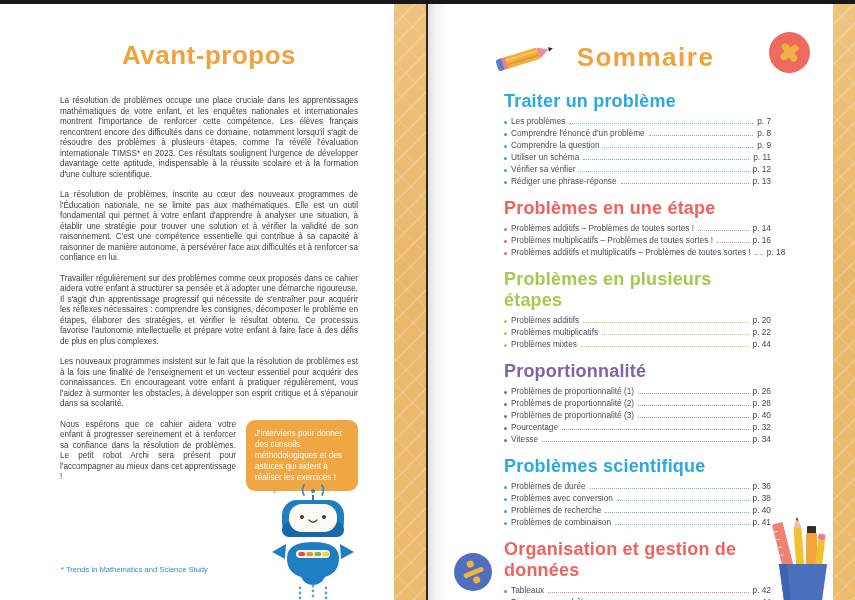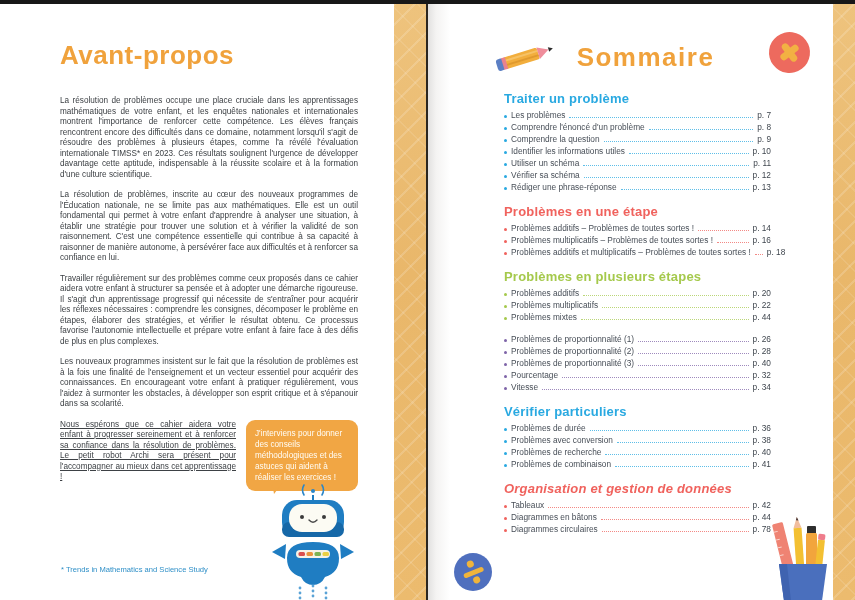--- a/index.html
+++ b/index.html
@@ -18,26 +18,26 @@
   .edge-strip { position:absolute; top:0; height:100%; z-index:4;
     background:
       repeating-linear-gradient(135deg, rgba(255,255,255,0.16) 0 2px, rgba(255,255,255,0) 2px 14px),
       repeating-linear-gradient(45deg, rgba(255,255,255,0.10) 0 1.5px, rgba(255,255,255,0) 1.5px 19px),
       linear-gradient(180deg,#eec37d 0%,#e9b76a 45%,#ecbb6e 100%); }
   .edge-strip.on-left-page { right:2px; width:32px; }
   .edge-strip.on-right-page { right:0; width:22px; }
 
   
   .lp-content { position:absolute; left:60px; top:36px; width:298px; }
-  .lp-title { color:#f0a23c; font-size:26px; font-weight:bold;
+  .lp-title { text-align:center; color:#f0a23c; font-size:26px; font-weight:bold;
     letter-spacing:0.5px; margin-bottom:25px; }
   .lp-content p { font-size:8.2px; line-height:10.5px; color:#3d4145; text-align:justify;
     margin-bottom:10px; }
   .lp-last-row { display:flex; gap:10px; align-items:flex-start; }
-  .lp-last-row p { width:176px; flex:none;text-decoration:underline; }
+  .lp-last-row p { width:176px; flex:none; }
   .speech-bubble { position:relative; width:128px; background:#f1a644; color:#fffdf6;
     border-radius:9px; padding:8px 9px; font-size:8.2px; line-height:11px; text-align:left; }
   .speech-bubble::after { content:""; position:absolute; left:26px; bottom:-11px;
     border:8px solid transparent; border-top:12px solid #f1a644; border-left-width:2px; border-right-width:9px; }
   .footnote { position:absolute; left:61px; top:561px; color:#2e8fc7; font-size:7.6px; }
   .robot { position:absolute; left:252px; top:478px; }
 
   
   .rp-header { position:absolute; left:15px; top:26px; width:100%; height:56px; }
   .rp-title { position:absolute; left:0; top:12px; width:405px; text-align:center;
@@ -45,21 +45,21 @@
   .pencil-icon { position:absolute; left:52px; top:6px; }
   .close-icon { position:absolute; left:326px; top:2px; width:41px; height:41px;
     background:#ed6a5e; border-radius:50%; transform:rotate(8deg); cursor:pointer; }
   .close-icon::before,.close-icon::after { content:""; position:absolute; left:10px; top:17px;
     width:21px; height:7px; border-radius:4px; background:#f2b143; }
   .close-icon::before { transform:rotate(45deg); }
   .close-icon::after { transform:rotate(-45deg); }
 
   .toc { position:absolute; left:76px; top:87px; width:267px; }
   .toc-section { margin-bottom:10px; }
-  .toc-section h2 { font-size:13px; font-weight:bold; letter-spacing:0.2px; margin-bottom:4px; }
+  .toc-section h2 { font-size:18px; font-weight:bold; letter-spacing:0.2px; margin-bottom:4px; }
   .toc-item { display:flex; align-items:baseline; height:12px; font-size:8.3px;
     color:#474e57; cursor:pointer; }
   .toc-bullet { flex:none; width:3px; height:3px; border-radius:50%; align-self:center;
     margin-right:4px; margin-top:1px; }
   .toc-label { white-space:nowrap; }
   .toc-leader { flex:1; border-bottom:1.4px dotted; margin:0 4px 2px 4px; min-width:8px; opacity:0.75; }
   .toc-page { flex:none; color:#3f464e;text-align:center; }
 
   .division-icon { position:absolute; left:26px; top:549px; width:38px; height:38px;
     background:#4f6fbe; border-radius:50%; display:flex; align-items:center; justify-content:center; }
@@ -169,33 +169,27 @@
             <span class="toc-page">p. 8</span>
           </div>
           <div class="toc-item">
             <span class="toc-bullet" style="background: rgb(41, 169, 225);"></span>
             <span class="toc-label">Comprendre la question</span>
             <span class="toc-leader" style="border-bottom-color: rgb(41, 169, 225);"></span>
             <span class="toc-page">p. 9</span>
           </div>
           <div class="toc-item">
             <span class="toc-bullet" style="background: rgb(41, 169, 225);"></span>
-            <span class="toc-label">Identifier les informations utiles</span>
-            <span class="toc-leader" style="border-bottom-color: rgb(41, 169, 225);"></span>
-            <span class="toc-page">p. 10</span>
-          </div>
-          <div class="toc-item">
-            <span class="toc-bullet" style="background: rgb(41, 169, 225);"></span>
             <span class="toc-label">Utiliser un schéma</span>
             <span class="toc-leader" style="border-bottom-color: rgb(41, 169, 225);"></span>
             <span class="toc-page">p. 11</span>
           </div>
           <div class="toc-item">
             <span class="toc-bullet" style="background: rgb(41, 169, 225);"></span>
-            <span class="toc-label">Vérifier sa schéma</span>
+            <span class="toc-label">Vérifier sa vérifier</span>
             <span class="toc-leader" style="border-bottom-color: rgb(41, 169, 225);"></span>
             <span class="toc-page">p. 12</span>
           </div>
           <div class="toc-item">
             <span class="toc-bullet" style="background: rgb(41, 169, 225);"></span>
             <span class="toc-label">Rédiger une phrase-réponse</span>
             <span class="toc-leader" style="border-bottom-color: rgb(41, 169, 225);"></span>
             <span class="toc-page">p. 13</span>
           </div>
         </section>
@@ -235,20 +229,21 @@
             <span class="toc-page">p. 22</span>
           </div>
           <div class="toc-item">
             <span class="toc-bullet" style="background: rgb(165, 201, 76);"></span>
             <span class="toc-label">Problèmes mixtes</span>
             <span class="toc-leader" style="border-bottom-color: rgb(165, 201, 76);"></span>
             <span class="toc-page">p. 44</span>
           </div>
         </section>
         <section class="toc-section">
+          <h2 style="color: rgb(126, 100, 168);">Proportionnalité</h2>
           <div class="toc-item">
             <span class="toc-bullet" style="background: rgb(126, 100, 168);"></span>
             <span class="toc-label">Problèmes de proportionnalité (1)</span>
             <span class="toc-leader" style="border-bottom-color: rgb(126, 100, 168);"></span>
             <span class="toc-page">p. 26</span>
           </div>
           <div class="toc-item">
             <span class="toc-bullet" style="background: rgb(126, 100, 168);"></span>
             <span class="toc-label">Problèmes de proportionnalité (2)</span>
             <span class="toc-leader" style="border-bottom-color: rgb(126, 100, 168);"></span>
@@ -267,21 +262,21 @@
             <span class="toc-page">p. 32</span>
           </div>
           <div class="toc-item">
             <span class="toc-bullet" style="background: rgb(126, 100, 168);"></span>
             <span class="toc-label">Vitesse</span>
             <span class="toc-leader" style="border-bottom-color: rgb(126, 100, 168);"></span>
             <span class="toc-page">p. 34</span>
           </div>
         </section>
         <section class="toc-section">
-          <h2 style="color: rgb(41, 169, 225);">Vérifier particuliers</h2>
+          <h2 style="color: rgb(41, 169, 225);">Problèmes scientifique</h2>
           <div class="toc-item">
             <span class="toc-bullet" style="background: rgb(41, 169, 225);"></span>
             <span class="toc-label">Problèmes de durée</span>
             <span class="toc-leader" style="border-bottom-color: rgb(41, 169, 225);"></span>
             <span class="toc-page">p. 36</span>
           </div>
           <div class="toc-item">
             <span class="toc-bullet" style="background: rgb(41, 169, 225);"></span>
             <span class="toc-label">Problèmes avec conversion</span>
             <span class="toc-leader" style="border-bottom-color: rgb(41, 169, 225);"></span>
@@ -294,21 +289,21 @@
             <span class="toc-page">p. 40</span>
           </div>
           <div class="toc-item">
             <span class="toc-bullet" style="background: rgb(41, 169, 225);"></span>
             <span class="toc-label">Problèmes de combinaison</span>
             <span class="toc-leader" style="border-bottom-color: rgb(41, 169, 225);"></span>
             <span class="toc-page">p. 41</span>
           </div>
         </section>
         <section class="toc-section">
-          <h2 style="color: rgb(240, 98, 93); font-style: italic;">Organisation et gestion de données</h2>
+          <h2 style="color: rgb(240, 98, 93);">Organisation et gestion de données</h2>
           <div class="toc-item">
             <span class="toc-bullet" style="background: rgb(240, 98, 93);"></span>
             <span class="toc-label">Tableaux</span>
             <span class="toc-leader" style="border-bottom-color: rgb(240, 98, 93);"></span>
             <span class="toc-page">p. 42</span>
           </div>
           <div class="toc-item">
             <span class="toc-bullet" style="background: rgb(240, 98, 93);"></span>
             <span class="toc-label">Diagrammes en bâtons</span>
             <span class="toc-leader" style="border-bottom-color: rgb(240, 98, 93);"></span>

